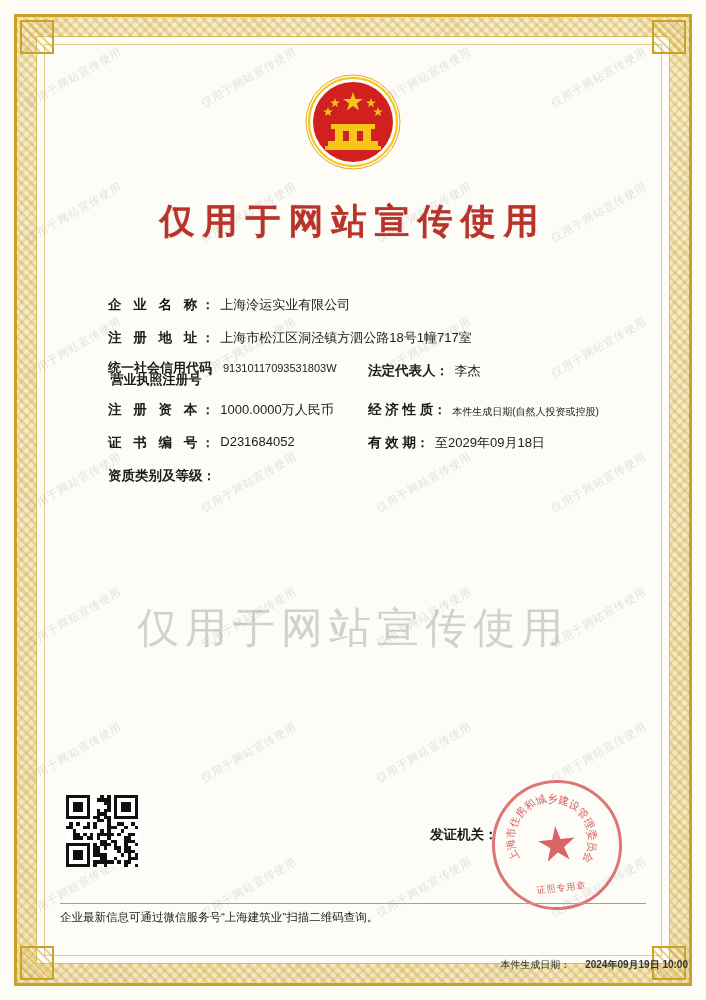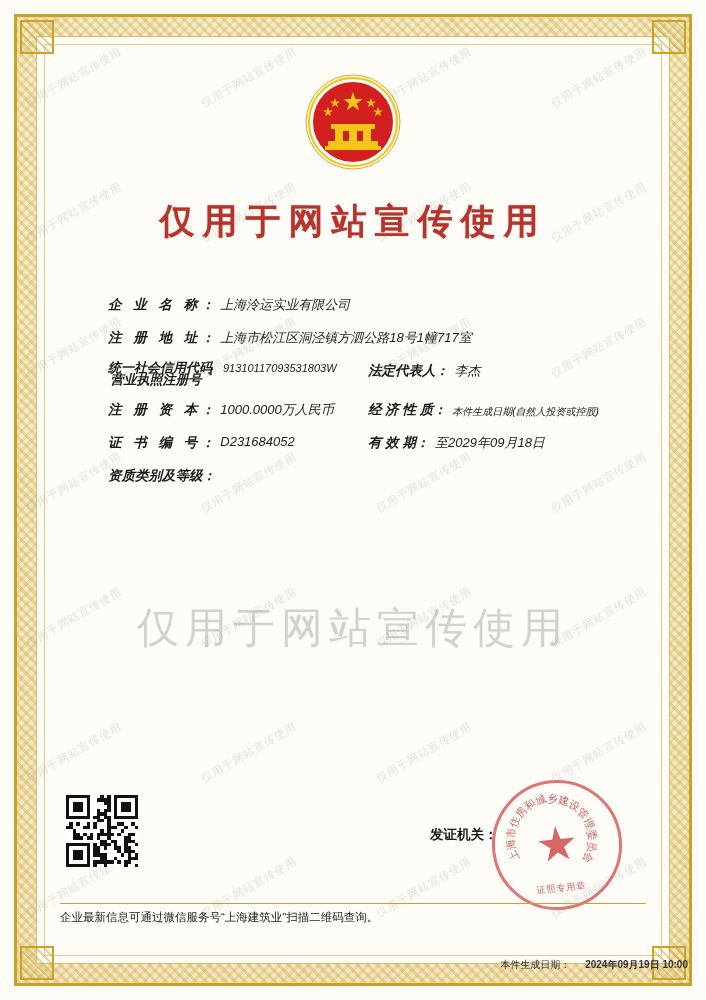--- a/index.html
+++ b/index.html
@@ -105,21 +105,20 @@
     top: 296px;
     width: 500px;
     font-size: 13px;
     color: #202020;
   }
   .row {
     display: flex;
     align-items: flex-start;
     margin-bottom: 15px;
     min-height: 18px;
-    font-style: italic;
   }
   .cell-left { width: 260px; display: flex; align-items: flex-start; }
   .cell-right { flex: 1; display: flex; align-items: flex-end; }
   .lbl {
     font-weight: bold;
     color: #1a1a1a;
     white-space: nowrap;
     font-size: 13.5px;
   }
   .lbl.sp3 { letter-spacing: 4px; }

